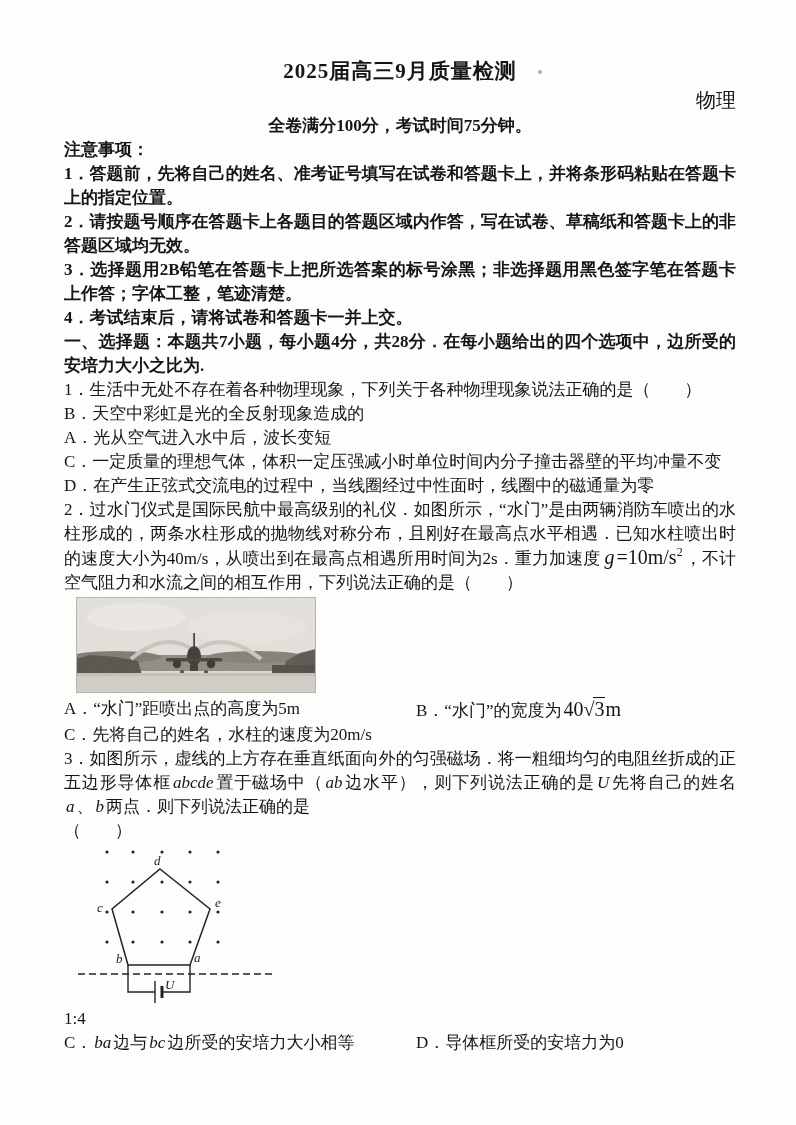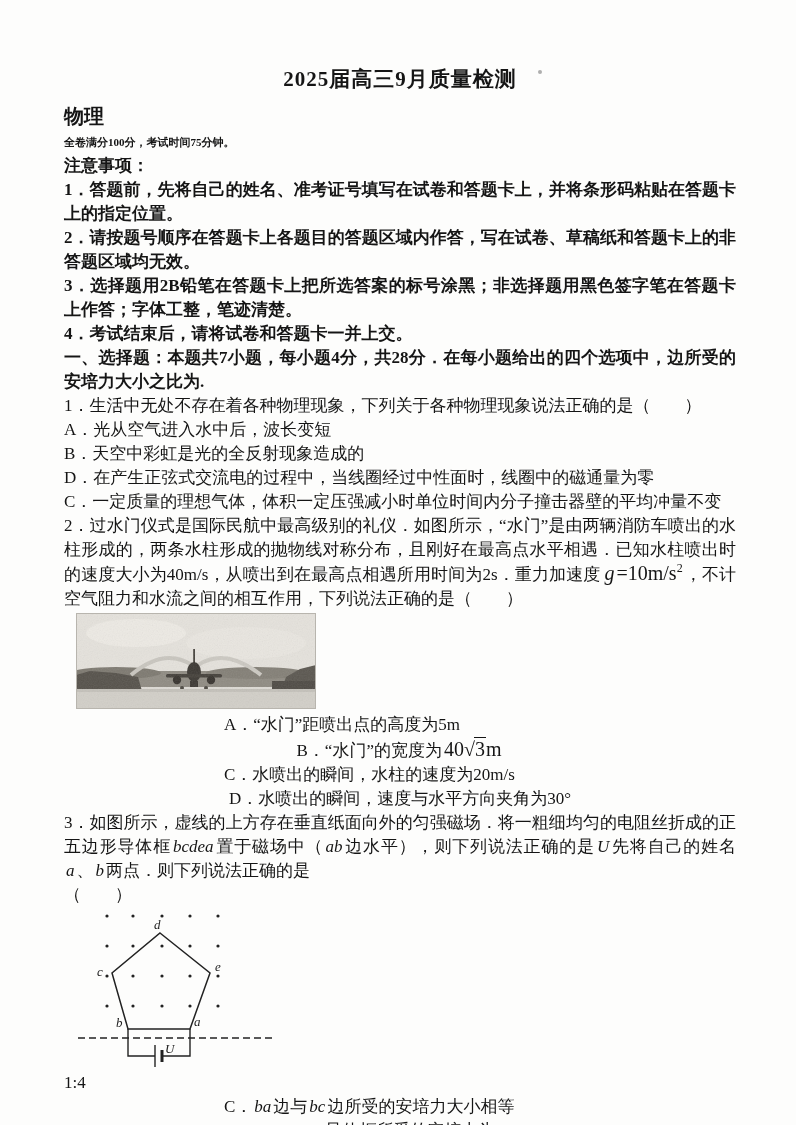--- a/index.html
+++ b/index.html
@@ -3,30 +3,30 @@
 <meta charset="utf-8">
 <style>
   html,body { margin:0; padding:0; background:#888; }
   .page {
     width:796px; height:1125px; background:#fefefdff; background:#fdfdfc;
     position:relative; overflow:hidden; margin:0 auto;
     font-family:"Liberation Serif","DejaVu Serif",serif;
     color:#151515;
   }
   .content { padding:56px 60px 0 64px; font-size:17px; line-height:24px; }
-  .title   { font-size:21px; font-weight:bold; text-align:center; letter-spacing:1px; line-height:30px; margin:8px; }
-  .subject { font-size:20px; font-weight:bold; text-align:left; line-height:28px; }
-  .meta    { font-size:11px; font-weight:bold; line-height:24px; }
+  .title   { font-size:21px; font-weight:bold; text-align:center; letter-spacing:1px; line-height:30px; margin:0; }
+  .subject { font-size:20px; font-weight:normal; text-align:right; line-height:28px; }
+  .meta    { font-size:17px; font-weight:bold; text-align:center; line-height:24px; }
   p { margin:0; text-align:justify; }
   .bold { font-weight:bold; }
   .it { font-style:italic; padding:0 2px; }
   .formula { font-size:20px; line-height:1; white-space:nowrap; padding:0 2px; }
   .formula sup { font-size:12px; }
   .radicand { display:inline-block; border-top:1.4px solid #151515; line-height:1; margin-left:-1px; padding:1px 1px 0 1px; }
-  .opt-row { display:flex; align-items:center;flex-direction:column; }
+  .opt-row { display:flex; align-items:flex-start; }
   .opt-left { width:352px; flex:none; }
   .opt-right { flex:1; }
   .photo { width:240px; height:96px; display:block; margin:2px 0 4px 12px; }
   .fig3  { width:196px; height:160px; display:block; margin:2px 0 2px 14px; }
   .artifact-dot { position:absolute; left:538px; top:70px; width:4px; height:4px;
                   border-radius:50%; background:#8d8d8d; opacity:.7; }
 </style>
 </head>
 <body>
 
@@ -39,24 +39,24 @@
 
     <p class="bold">注意事项：</p>
     <p class="bold">1．答题前，先将自己的姓名、准考证号填写在试卷和答题卡上，并将条形码粘贴在答题卡上的指定位置。</p>
     <p class="bold">2．请按题号顺序在答题卡上各题目的答题区域内作答，写在试卷、草稿纸和答题卡上的非答题区域均无效。</p>
     <p class="bold">3．选择题用2B铅笔在答题卡上把所选答案的标号涂黑；非选择题用黑色签字笔在答题卡上作答；字体工整，笔迹清楚。</p>
     <p class="bold">4．考试结束后，请将试卷和答题卡一并上交。</p>
 
     <p class="bold">一、选择题：本题共7小题，每小题4分，共28分．在每小题给出的四个选项中，边所受的安培力大小之比为.</p>
 
     <p>1．生活中无处不存在着各种物理现象，下列关于各种物理现象说法正确的是（　　）</p>
+    <p>B．天空中彩虹是光的全反射现象造成的</p>
     <p>A．光从空气进入水中后，波长变短</p>
-    <p>B．天空中彩虹是光的全反射现象造成的</p>
+    <p>C．一定质量的理想气体，体积一定压强减小时单位时间内分子撞击器壁的平均冲量不变</p>
     <p>D．在产生正弦式交流电的过程中，当线圈经过中性面时，线圈中的磁通量为零</p>
-    <p>C．一定质量的理想气体，体积一定压强减小时单位时间内分子撞击器壁的平均冲量不变</p>
 
     <p><span>2．过水门仪式是国际民航中最高级别的礼仪．如图所示，“水门”是由两辆消防车喷出的水柱形成的，两条水柱形成的抛物线对称分布，且刚好在最高点水平相遇．已知水柱喷出时的速度大小为40m/s，从喷出到在最高点相遇所用时间为2s．重力加速度</span><span class="formula"><span class="it">g</span><span>=10m/s</span><sup>2</sup></span><span>，不计空气阻力和水流之间的相互作用，下列说法正确的是（　　）</span></p>
 
     <svg class="photo" viewBox="0 0 240 96" xmlns="http://www.w3.org/2000/svg">
       <defs>
         <filter id="grain" x="0" y="0" width="100%" height="100%">
           <feTurbulence type="fractalNoise" baseFrequency="0.8" numOctaves="2" stitchTiles="stitch"></feTurbulence>
           <feColorMatrix type="saturate" values="0"></feColorMatrix>
         </filter>
       </defs>
@@ -96,25 +96,24 @@
       </g>
       <rect width="240" height="96" filter="url(#grain)" opacity="0.14"></rect>
       <rect x="0.5" y="0.5" width="239" height="95" fill="none" stroke="#b8b5ae"></rect>
     </svg>
 
     <div class="opt-row">
       <span class="opt-left">A．“水门”距喷出点的高度为5m</span>
       <span class="opt-right"><span>B．“水门”的宽度为</span><span class="formula"><span>40</span><span>√</span><span class="radicand">3</span><span>m</span></span></span>
     </div>
     <div class="opt-row">
-      <span class="opt-left">C．水喷出的瞬间，水柱的速度为20m/s</span>
-      <span class="opt-right">D．水喷出的瞬间，速度与水平方向夹角为30°</span>
+      <span class="opt-left">C．先将自己的姓名，水柱的速度为20m/s</span>
     </div>
 
-    <p><span>3．如图所示，虚线的上方存在垂直纸面向外的匀强磁场．将一粗细均匀的电阻丝折成的正五边形导体框</span><span class="it">bcdea</span><span>置于磁场中（</span><span class="it">ab</span><span>边水平），则下列说法正确的是</span><span class="it">U</span><span>先将自己的姓名</span><span class="it">a</span><span>、</span><span class="it">b</span><span>两点．则下列说法正确的是</span></p>
+    <p><span>3．如图所示，虚线的上方存在垂直纸面向外的匀强磁场．将一粗细均匀的电阻丝折成的正五边形导体框</span><span class="it">abcde</span><span>置于磁场中（</span><span class="it">ab</span><span>边水平），则下列说法正确的是</span><span class="it">U</span><span>先将自己的姓名</span><span class="it">a</span><span>、</span><span class="it">b</span><span>两点．则下列说法正确的是</span></p>
     <p>（　　）</p>
 
     <svg class="fig3" viewBox="0 0 196 160" xmlns="http://www.w3.org/2000/svg">
       <g fill="#222">
         <circle cx="29" cy="7" r="1.6"></circle>
           <circle cx="55" cy="7" r="1.6"></circle>
           <circle cx="84" cy="7" r="1.6"></circle>
           <circle cx="112" cy="7" r="1.6"></circle>
           <circle cx="140" cy="7" r="1.6"></circle>
         <circle cx="29" cy="37" r="1.6"></circle>

